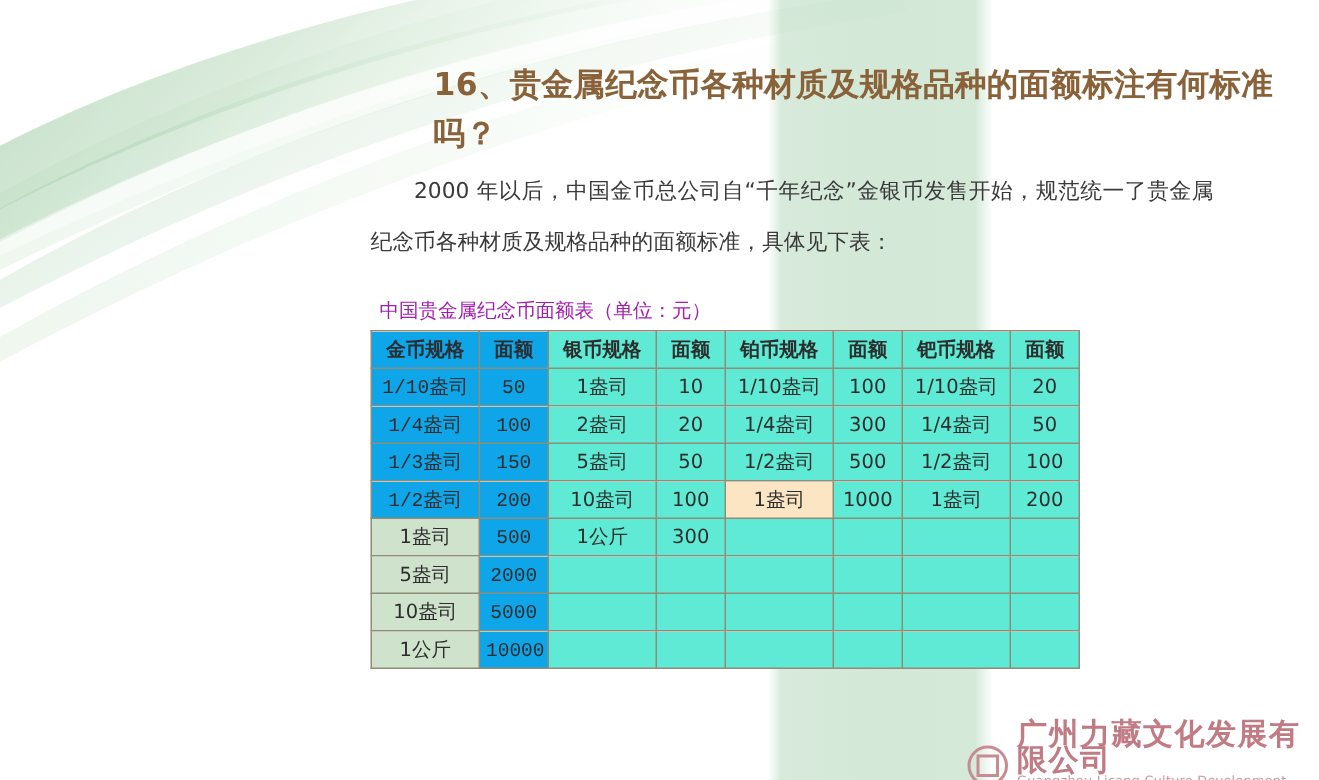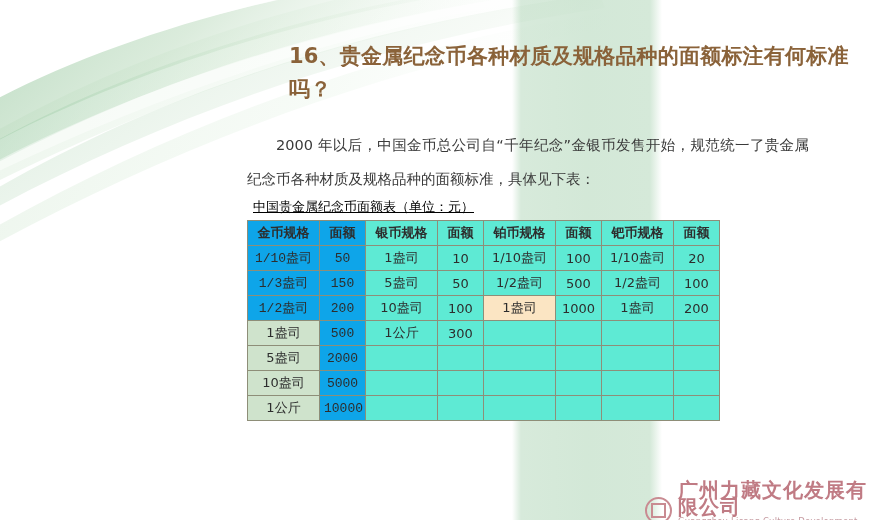--- a/index.html
+++ b/index.html
@@ -61,39 +61,38 @@
     line-height: 33px;
     font-weight: bold;
     letter-spacing: 0.2px;
     z-index: 6;
     margin-left: 40px;
   }
 
   .para {
     position: absolute;
     left: 247px;
-    top: 128px;
+    top: 111px;
     width: 562px;
     color: #3a3a3a;
     font-size: 14.5px;
     line-height: 34px;
     text-indent: 2em;
     text-align: justify;
     z-index: 6;
   }
 
   .tbl-caption {
     position: absolute;
     left: 253px;
     top: 198px;
-    color: #000000;
+    color: #a21caf;
     font-size: 13px;
     font-family: "DejaVu Serif", "Liberation Serif", serif;
     z-index: 6;
-    text-decoration: underline;
   }
 
   
   .tbl-wrap {
     position: absolute;
     left: 247px;
     top: 220px;
     z-index: 6;
   }
   table.coin {
@@ -243,20 +242,30 @@
           <td class="c-green">1/10盎司</td>
           <td class="c-green">50</td>
           <td class="c-peach">1盎司</td>
           <td class="c-peach">10</td>
           <td class="c-peach">1/10盎司</td>
           <td class="c-peach">100</td>
           <td class="c-peach">1/10盎司</td>
           <td class="c-peach">20</td>
         </tr>
 
+        <tr>
+          <td class="c-green">1/4盎司</td>
+          <td class="c-green">100</td>
+          <td class="c-peach">2盎司</td>
+          <td class="c-peach">20</td>
+          <td class="c-peach">1/4盎司</td>
+          <td class="c-peach">300</td>
+          <td class="c-peach">1/4盎司</td>
+          <td class="c-peach">50</td>
+        </tr>
 
         <tr>
           <td class="c-green">1/3盎司</td>
           <td class="c-green">150</td>
           <td class="c-peach">5盎司</td>
           <td class="c-peach">50</td>
           <td class="c-peach">1/2盎司</td>
           <td class="c-peach">500</td>
           <td class="c-peach">1/2盎司</td>
           <td class="c-peach">100</td>

